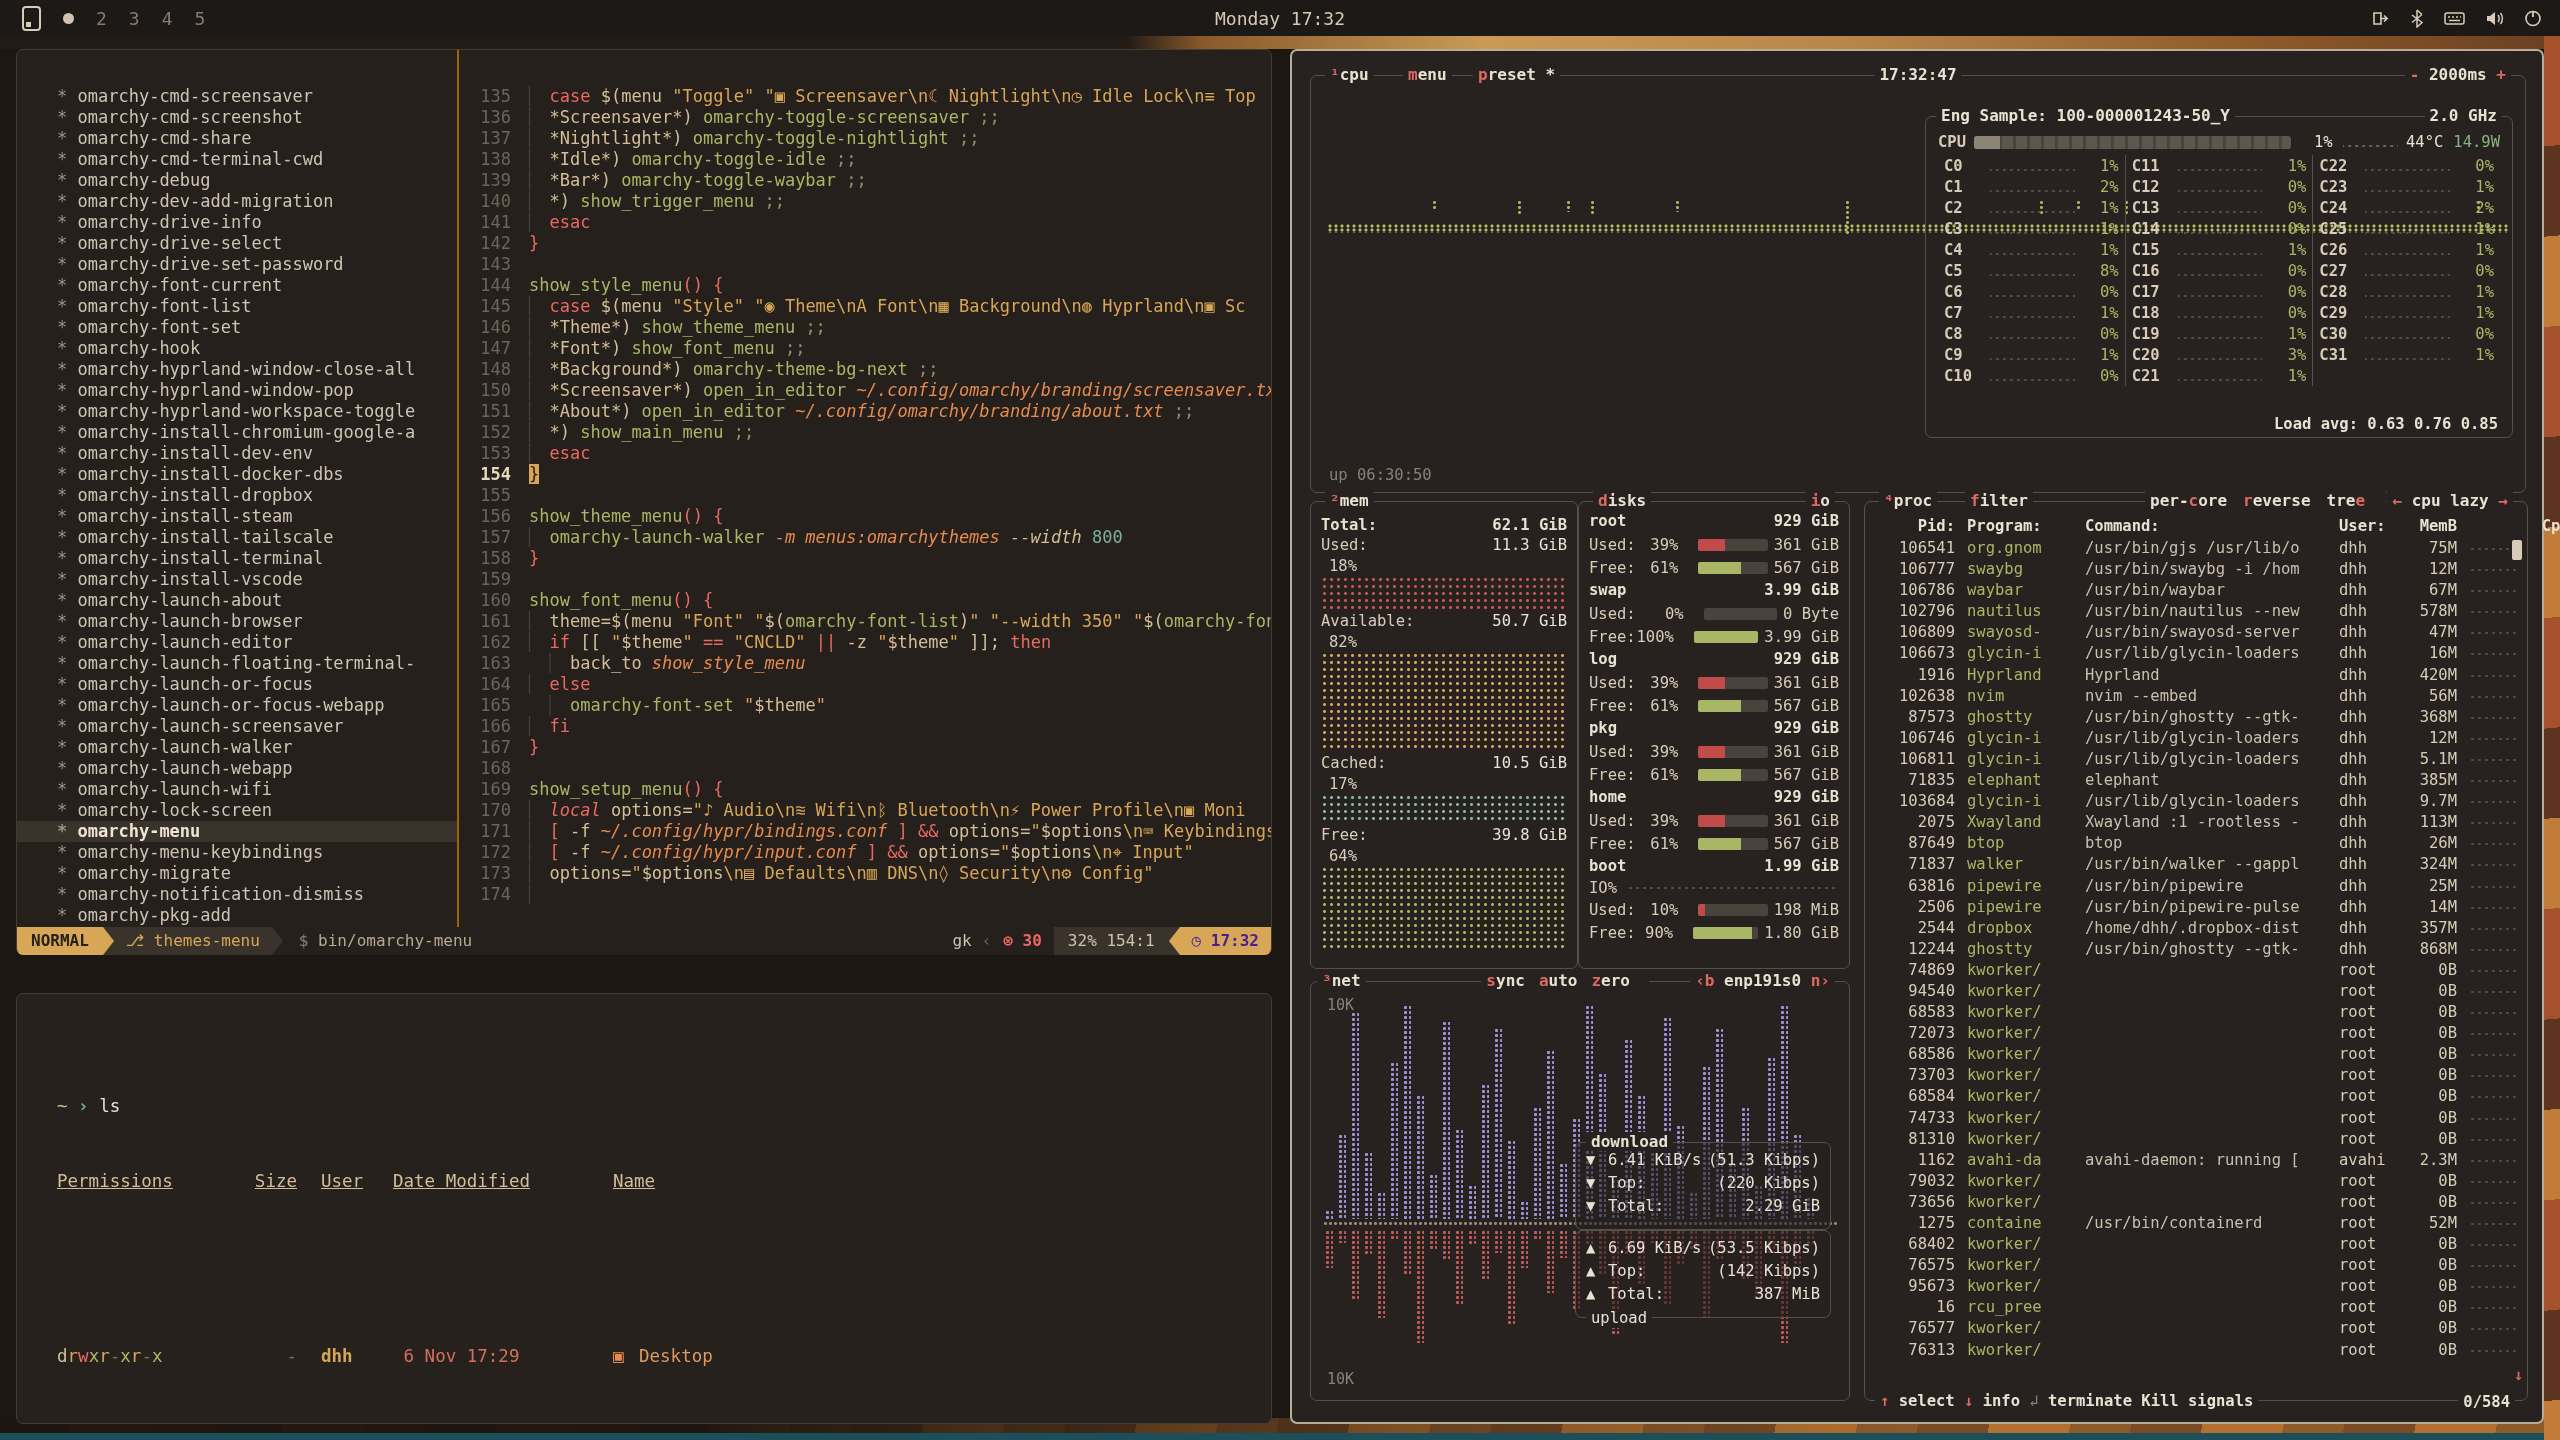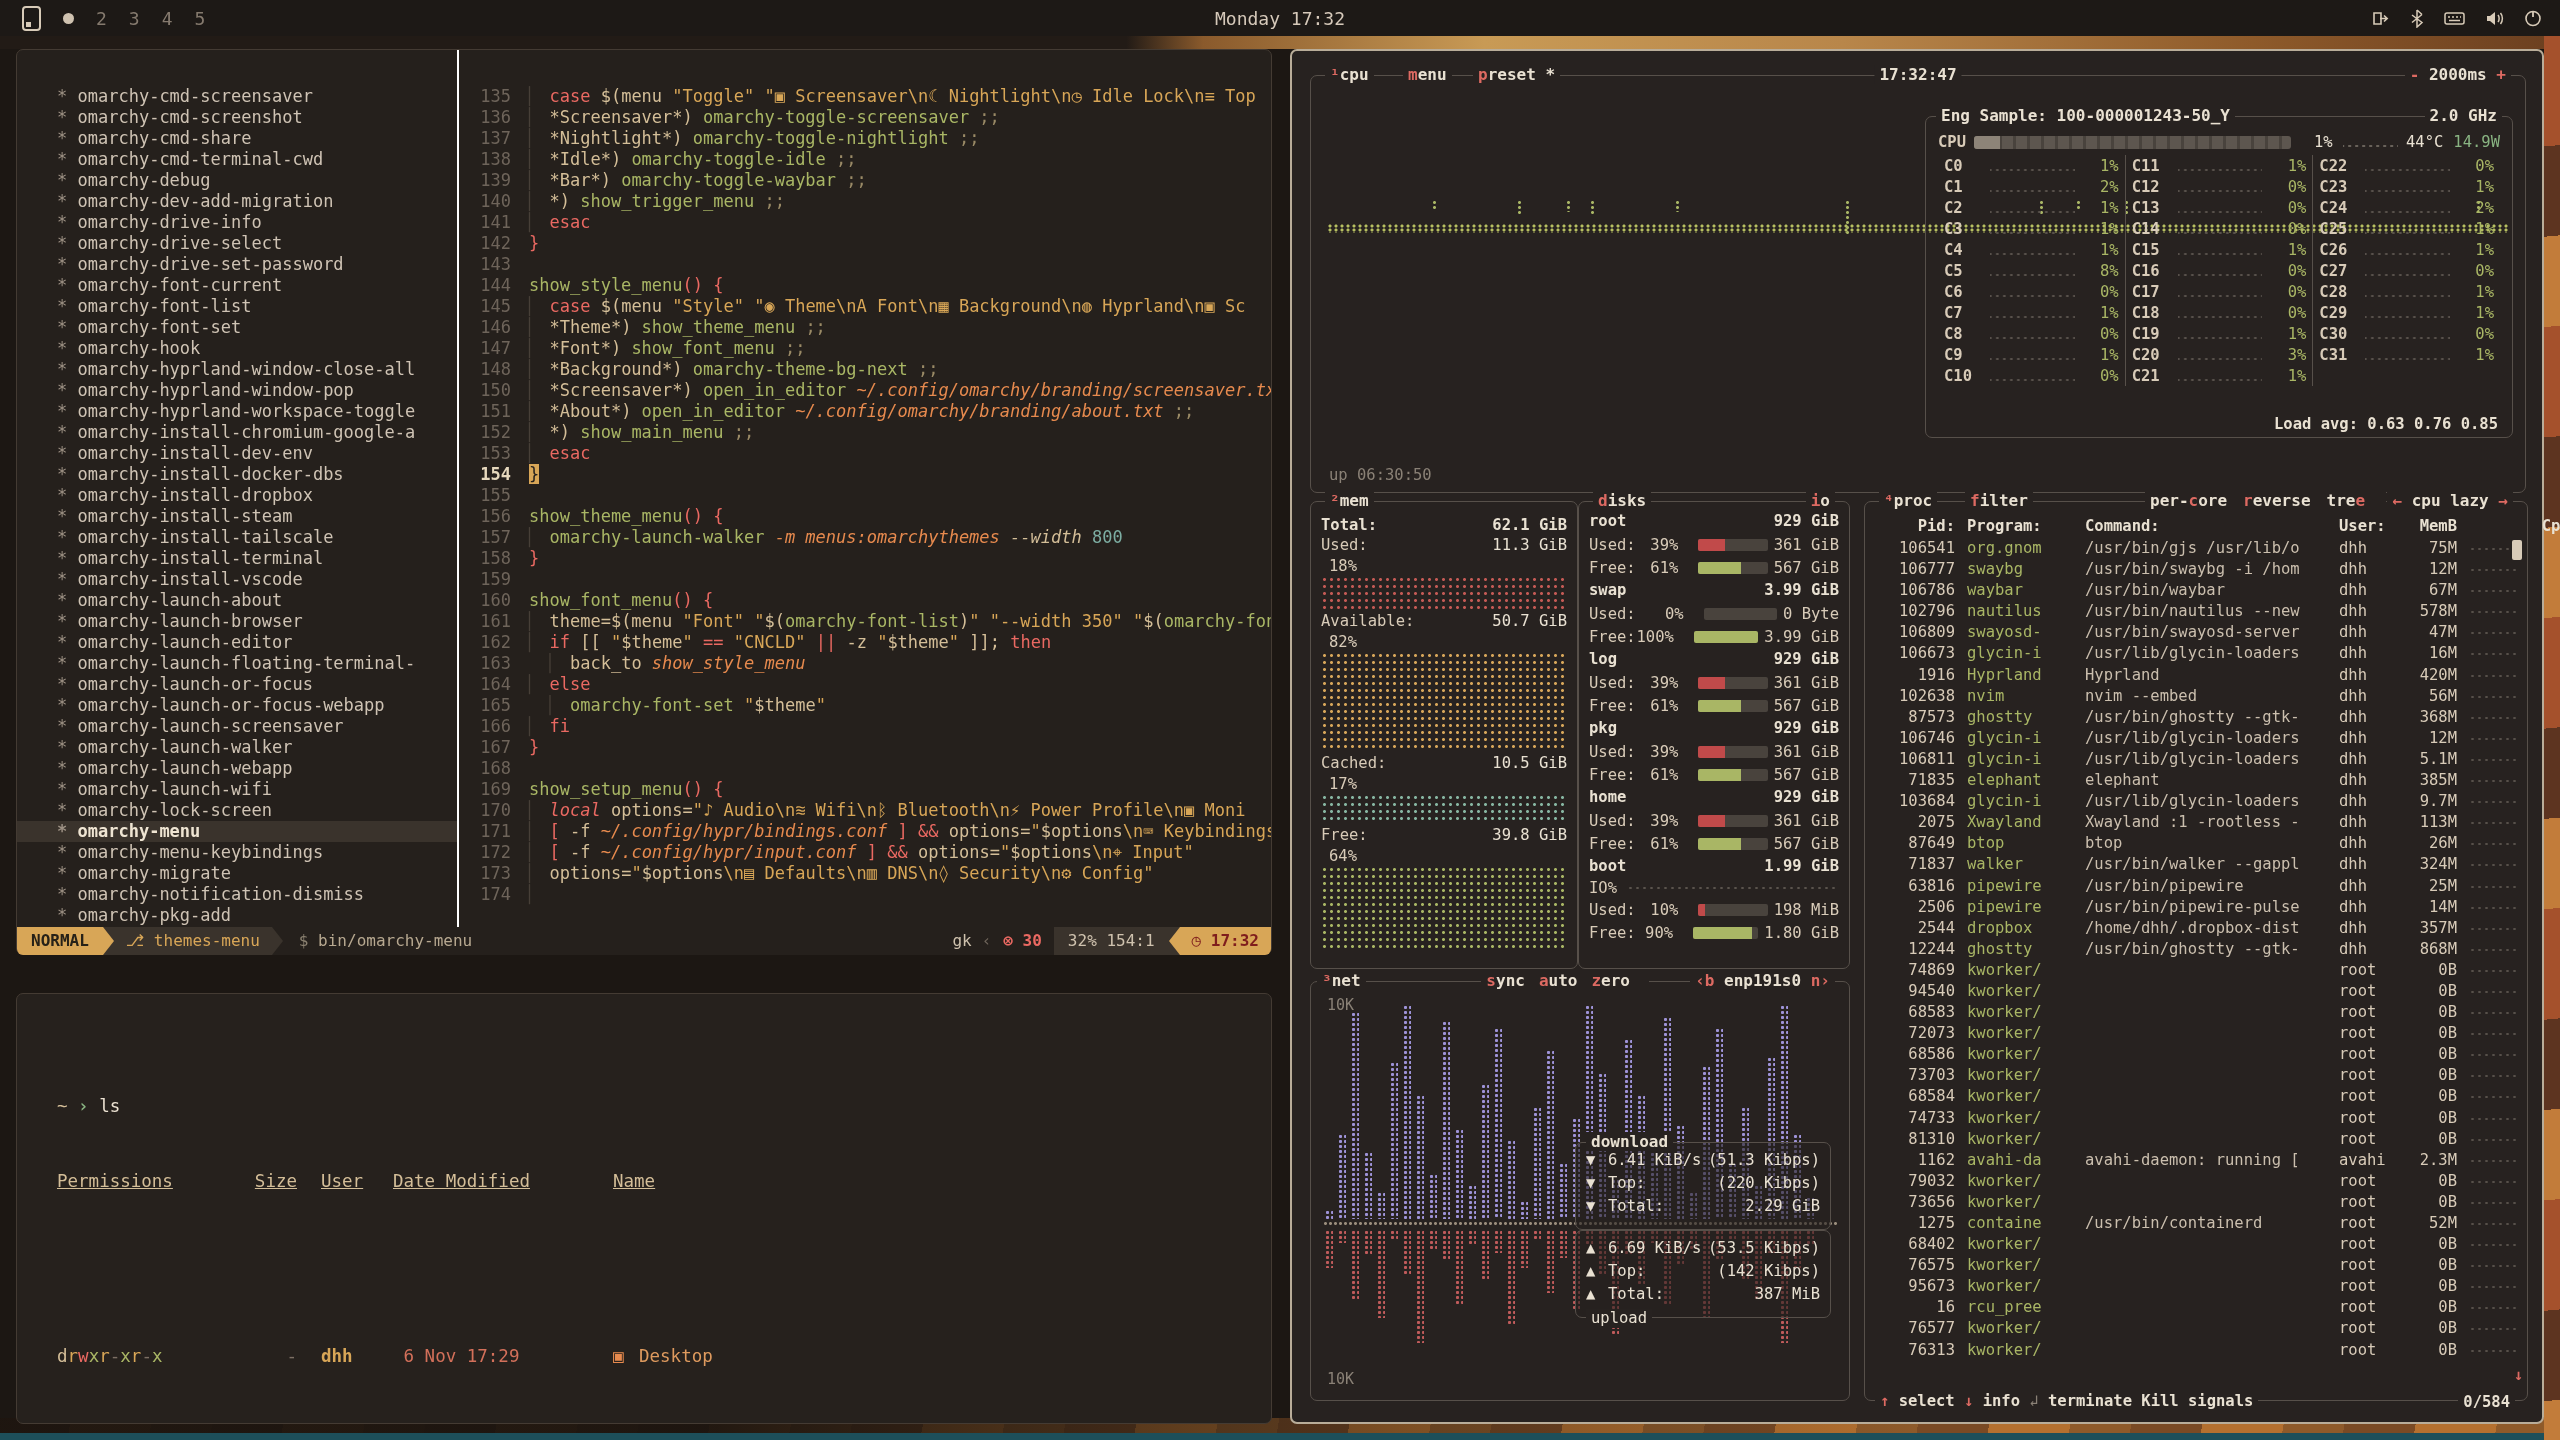--- a/index.html
+++ b/index.html
@@ -30,21 +30,21 @@
   .tray svg{display:block;}
 
   
   .win{position:absolute;border-radius:7px;box-sizing:border-box;}
   .win-editor{left:16px;top:49px;width:1256px;height:906px;background:#25201c;border:1px solid #443b33;}
   .win-term{left:16px;top:993px;width:1256px;height:431px;background:#26211d;border:1px solid #443b33;}
   .win-btop{left:1290px;top:49px;width:1254px;height:1375px;background:#272220;border:2px solid #b9ad99;}
 
   
   .ed-body{display:flex;height:877px;overflow:hidden;}
-  .tree{width:442px;padding-top:36px;box-sizing:border-box;border-right:2px solid #ffffff;}
+  .tree{width:442px;padding-top:36px;box-sizing:border-box;border-right:2px solid #a16207;}
   .trow{height:21px;line-height:21px;font-size:17px;color:#cfc3b4;padding-left:40px;white-space:pre;}
   .trow .star{color:#9d9184;}
   .trow.sel{background:#3a332c;color:#efe5d3;font-weight:bold;}
   .code{flex:1;padding-top:36px;overflow:hidden;}
   .cl{height:21px;line-height:21px;font-size:17px;white-space:pre;color:#d4be98;}
   .ln{display:inline-block;width:52px;text-align:right;margin-right:18px;color:#6e645a;}
   .cl.cur-line .ln{color:#e6d8bd;font-weight:bold;}
   .r{color:#ea6962}.g{color:#a9b665}.y{color:#d8a657}
   .o{color:#e78a4e;font-style:italic}.f{color:#d4be98}
   .d{color:#9a8a66}.b{color:#7daea3}.gd{color:#473f37}
@@ -58,21 +58,21 @@
   .sl-branch{background:#3a332c;color:#d8a657;padding:0 12px;white-space:pre;}
   .sl-arrow2{width:0;border-top:14px solid transparent;border-bottom:14px solid transparent;border-left:11px solid #3a332c;}
   .sl-file{color:#b7a890;padding:0 16px;white-space:pre;}
   .sl-file .dollar{color:#8a8070;}
   .sl-sp{flex:1;}
   .sl-gk{color:#cfc2ae;padding:0 10px;}
   .sl-sep{color:#6e645a;}
   .sl-err{color:#ea6962;padding:0 12px;font-weight:bold;}
   .sl-pos{background:#3a332c;color:#cfc2ae;padding:0 14px;white-space:pre;}
   .sl-arrow3{width:0;border-top:14px solid transparent;border-bottom:14px solid transparent;border-right:11px solid #d8a657;background:#3a332c;}
-  .sl-time{background:#d8a657;color:#7f1d1d;font-weight:bold;padding:0 12px;white-space:pre;}
+  .sl-time{background:#d8a657;color:#4c1d95;font-weight:bold;padding:0 12px;white-space:pre;}
 
   
   .term-body{padding:50px 0 0 40px;font-size:17.5px;line-height:25px;white-space:pre;color:#d4be98;}
   .tprompt .tilde{color:#d4be98}.tprompt .chev{color:#89b482;font-weight:bold}.tprompt .cmd{color:#ece2d2}
   .lshead span{text-decoration:underline;color:#d4be98;}
   .lsrow,.lshead{display:grid;grid-template-columns:186px 64px 86px 220px auto;}
   .ls-size{text-align:right;padding-right:10px;}
   .ls-user{color:#d8a657;font-weight:bold;padding-left:14px;}
   .ls-date{color:#d3705a;}
   .ls-name{color:#de9a5e;}

